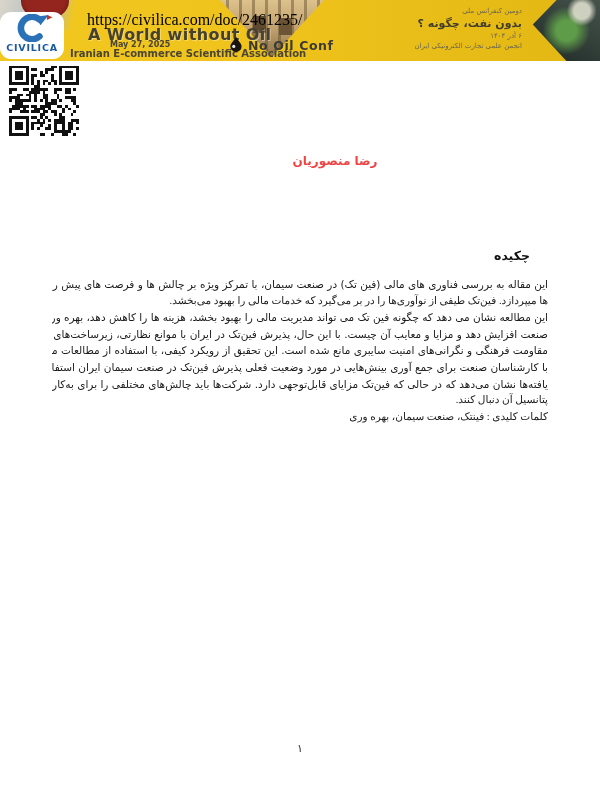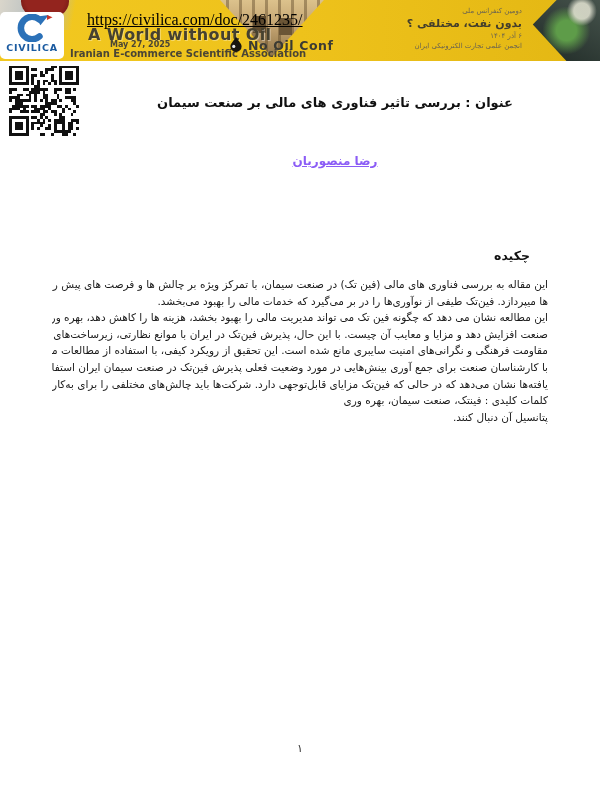--- a/index.html
+++ b/index.html
@@ -11,21 +11,21 @@
   
   .banner { position:absolute; left:0; top:0; width:600px; height:61px;
     background:linear-gradient(90deg,#F2C820 0%, #EEC21B 50%, #E3B713 100%); overflow:hidden; }
 
   .left-photo { position:absolute; left:0; top:0; width:88px; height:30px;
     background:linear-gradient(100deg,#DAD6CB 0%, #AEb9BE 52%, rgba(238,194,27,0) 82%); }
   .red-arc { position:absolute; left:21px; top:-17px; width:48px; height:37px; border-radius:50%;
     background:radial-gradient(circle at 50% 40%, #93241E 0 60%, #5F120E 100%); }
 
   .logo-box { position:absolute; left:0; top:12px; width:64px; height:47px; background:#fff;
-    border-radius:5px; text-align:center; padding-top:2px; z-index:3; }
+    border-radius:11px; text-align:center; padding-top:2px; z-index:3; }
   .logo-mark { width:44px; height:28px; display:block; margin:0 auto; }
   .logo-text { font-size:9.5px; font-weight:bold; color:#1A5AA0; letter-spacing:0.8px;
     line-height:12px; font-family:"DejaVu Sans", sans-serif; }
 
   .en-block { position:absolute; left:70px; top:25px; color:#4A4535; z-index:2; }
   .en-title { position:absolute; left:18px; top:0; width:240px; font-size:16px; font-weight:bold;
     letter-spacing:0.4px; color:#46412F; text-shadow:1px 1px 0 rgba(255,255,255,0.35); white-space:nowrap; }
   .en-date { position:absolute; left:40px; top:15px; font-size:8px; font-weight:bold; white-space:nowrap; }
   .en-assoc { position:absolute; left:0; top:23px; font-size:10px; font-weight:bold; white-space:nowrap; }
 
@@ -48,42 +48,42 @@
   .fa-assoc { font-size:7px; color:#6B6450; line-height:10px;margin-left:38px; }
 
   .right-photo { position:absolute; right:0; top:0; width:70px; height:61px;
     clip-path:polygon(38% 0, 100% 0, 100% 100%, 52% 100%, 4% 40%);
     background:
       radial-gradient(circle at 74% 18%, rgba(221,222,205,0.9) 0 8px, rgba(0,0,0,0) 15px),
       radial-gradient(circle at 52% 50%, #5E9C49 0 10px, rgba(0,0,0,0) 24px),
       linear-gradient(210deg,#46534C 0%, #1E2925 100%); }
 
   .url-overlay { position:absolute; left:87px; top:11px; font-family:"Liberation Serif","DejaVu Serif",serif;
-    font-size:16px; color:#000; z-index:4; white-space:nowrap;text-decoration:underline; }
+    font-size:16px; color:#000; z-index:4; white-space:nowrap; }
 
   
   .qr { position:absolute; left:9px; top:65px; width:70px; height:71px; background:#fff; }
   .qr svg { width:100%; height:100%; display:block; }
 
   
   .doc-title { position:absolute; left:70px; right:0; top:95px; direction:rtl; text-align:center;
     font-size:13px; font-weight:bold; color:#111; }
 
   .authors { position:absolute; left:70px; right:0; top:148px; direction:rtl; text-align:center;
-    font-size:12px; font-weight:bold; color:#8b5cf6;text-decoration:underline; }
+    font-size:12px; font-weight:bold; color:#ef4444; }
   .author-line { line-height:26px; }
 
   .abstract-heading { position:absolute; right:70px; top:248px; direction:rtl;
     font-size:12.5px; font-weight:bold; color:#111;margin-left:40px; }
 
   .abstract { position:absolute; left:52px; top:276px; width:496px; direction:rtl;
     font-size:10.5px; color:#1A1A1A; overflow:hidden; }
   .abs-line { line-height:16.6px; white-space:nowrap; overflow:hidden;
     text-align:justify; text-align-last:justify; text-justify:inter-word; }
-  .abs-line.al-start { text-align-last:right; }
+  .abs-line.al-start { text-align-last:right;font-family:Liberation Serif, serif; }
 
   .page-num { position:absolute; left:0; right:0; top:742px; text-align:center;
     font-size:11px; color:#333; }
 </style>
 </head>
 <body>
 
 <div class="page">
 
   <div class="banner">
@@ -101,21 +101,21 @@
     <span class="droplet">
       <svg viewBox="0 0 20 20">
         <path d="M10 1 C13 7 17 9 17 13 a7 7 0 0 1 -14 0 C3 9 7 7 10 1 Z" fill="#181510"></path>
         <circle cx="7.2" cy="13" r="2" fill="#fff" opacity="0.9"></circle>
       </svg>
     </span>
     <div class="no-oil">No Oil Conf</div>
 
     <div class="fa-block">
       <div class="fa-kicker">دومین کنفرانس ملی</div>
-      <div class="fa-title">بدون نفت، مختلفی ؟</div>
+      <div class="fa-title">بدون نفت، چگونه ؟</div>
       <div class="fa-date">۶ آذر ۱۴۰۴</div>
       <div class="fa-assoc">انجمن علمی تجارت الکترونیکی ایران</div>
     </div>
 
     <div class="right-photo"></div>
 
     <div class="logo-box">
       <svg class="logo-mark" viewBox="0 0 44 30">
         <path d="M30 6 A12 12 0 1 0 30 24" fill="none" stroke="#2B71B8" stroke-width="7" stroke-linecap="round"></path>
         <path d="M26 3 L40 1 L31 12 Z" fill="#2B71B8"></path>
@@ -142,21 +142,20 @@
       </g>
       <g fill="#111">
         <rect x="2" y="2" width="3" height="3"></rect>
           <rect x="20" y="2" width="3" height="3"></rect>
           <rect x="2" y="20" width="3" height="3"></rect>
       </g>
       <path id="qr-modules" fill="#111" d="M15 0h1v1h-1zM16 0h1v1h-1zM8 1h1v1h-1zM9 1h1v1h-1zM13 1h1v1h-1zM14 1h1v1h-1zM15 1h1v1h-1zM11 2h1v1h-1zM13 2h1v1h-1zM8 3h1v1h-1zM9 3h1v1h-1zM11 3h1v1h-1zM12 3h1v1h-1zM15 3h1v1h-1zM8 4h1v1h-1zM15 4h1v1h-1zM8 5h1v1h-1zM10 5h1v1h-1zM12 5h1v1h-1zM13 5h1v1h-1zM15 5h1v1h-1zM16 5h1v1h-1zM8 6h1v1h-1zM10 6h1v1h-1zM12 6h1v1h-1zM14 6h1v1h-1zM16 6h1v1h-1zM9 7h1v1h-1zM10 7h1v1h-1zM0 8h1v1h-1zM1 8h1v1h-1zM2 8h1v1h-1zM5 8h1v1h-1zM6 8h1v1h-1zM8 8h1v1h-1zM9 8h1v1h-1zM10 8h1v1h-1zM11 8h1v1h-1zM12 8h1v1h-1zM13 8h1v1h-1zM16 8h1v1h-1zM17 8h1v1h-1zM18 8h1v1h-1zM20 8h1v1h-1zM21 8h1v1h-1zM23 8h1v1h-1zM0 9h1v1h-1zM7 9h1v1h-1zM8 9h1v1h-1zM9 9h1v1h-1zM10 9h1v1h-1zM12 9h1v1h-1zM16 9h1v1h-1zM20 9h1v1h-1zM21 9h1v1h-1zM3 10h1v1h-1zM4 10h1v1h-1zM6 10h1v1h-1zM7 10h1v1h-1zM9 10h1v1h-1zM12 10h1v1h-1zM13 10h1v1h-1zM17 10h1v1h-1zM0 11h1v1h-1zM1 11h1v1h-1zM2 11h1v1h-1zM3 11h1v1h-1zM7 11h1v1h-1zM9 11h1v1h-1zM12 11h1v1h-1zM13 11h1v1h-1zM17 11h1v1h-1zM20 11h1v1h-1zM21 11h1v1h-1zM22 11h1v1h-1zM23 11h1v1h-1zM0 12h1v1h-1zM2 12h1v1h-1zM3 12h1v1h-1zM4 12h1v1h-1zM5 12h1v1h-1zM6 12h1v1h-1zM7 12h1v1h-1zM9 12h1v1h-1zM11 12h1v1h-1zM13 12h1v1h-1zM15 12h1v1h-1zM16 12h1v1h-1zM18 12h1v1h-1zM22 12h1v1h-1zM23 12h1v1h-1zM2 13h1v1h-1zM3 13h1v1h-1zM4 13h1v1h-1zM13 13h1v1h-1zM14 13h1v1h-1zM15 13h1v1h-1zM16 13h1v1h-1zM23 13h1v1h-1zM1 14h1v1h-1zM2 14h1v1h-1zM3 14h1v1h-1zM4 14h1v1h-1zM5 14h1v1h-1zM6 14h1v1h-1zM8 14h1v1h-1zM9 14h1v1h-1zM11 14h1v1h-1zM12 14h1v1h-1zM13 14h1v1h-1zM14 14h1v1h-1zM17 14h1v1h-1zM18 14h1v1h-1zM20 14h1v1h-1zM24 14h1v1h-1zM0 15h1v1h-1zM1 15h1v1h-1zM2 15h1v1h-1zM3 15h1v1h-1zM5 15h1v1h-1zM9 15h1v1h-1zM10 15h1v1h-1zM11 15h1v1h-1zM12 15h1v1h-1zM14 15h1v1h-1zM19 15h1v1h-1zM21 15h1v1h-1zM0 16h1v1h-1zM4 16h1v1h-1zM5 16h1v1h-1zM6 16h1v1h-1zM8 16h1v1h-1zM9 16h1v1h-1zM10 16h1v1h-1zM12 16h1v1h-1zM13 16h1v1h-1zM15 16h1v1h-1zM16 16h1v1h-1zM19 16h1v1h-1zM23 16h1v1h-1zM11 17h1v1h-1zM12 17h1v1h-1zM16 17h1v1h-1zM18 17h1v1h-1zM22 17h1v1h-1zM8 18h1v1h-1zM9 18h1v1h-1zM11 18h1v1h-1zM13 18h1v1h-1zM18 18h1v1h-1zM19 18h1v1h-1zM10 19h1v1h-1zM12 19h1v1h-1zM14 19h1v1h-1zM16 19h1v1h-1zM17 19h1v1h-1zM18 19h1v1h-1zM19 19h1v1h-1zM22 19h1v1h-1zM23 19h1v1h-1zM24 19h1v1h-1zM8 20h1v1h-1zM9 20h1v1h-1zM10 20h1v1h-1zM11 20h1v1h-1zM12 20h1v1h-1zM16 20h1v1h-1zM17 20h1v1h-1zM18 20h1v1h-1zM19 20h1v1h-1zM21 20h1v1h-1zM22 20h1v1h-1zM24 20h1v1h-1zM8 21h1v1h-1zM11 21h1v1h-1zM14 21h1v1h-1zM16 21h1v1h-1zM19 21h1v1h-1zM21 21h1v1h-1zM22 21h1v1h-1zM8 22h1v1h-1zM10 22h1v1h-1zM13 22h1v1h-1zM14 22h1v1h-1zM16 22h1v1h-1zM19 22h1v1h-1zM21 22h1v1h-1zM22 22h1v1h-1zM24 22h1v1h-1zM16 23h1v1h-1zM17 23h1v1h-1zM18 23h1v1h-1zM19 23h1v1h-1zM20 23h1v1h-1zM21 23h1v1h-1zM11 24h1v1h-1zM12 24h1v1h-1zM15 24h1v1h-1zM19 24h1v1h-1zM20 24h1v1h-1zM23 24h1v1h-1z"></path>
     </svg>
   </div>
 
-  <div class="doc-title">عنوان : بررسی تاثیر فناوری های مالی بر صنعت سیمان</div>
 
   <div class="authors">
     <div class="author-line">رضا منصوریان</div>
   </div>
 
   <div class="abstract-heading">چکیده</div>
   <div class="abstract">
 
       <div class="abs-line al-justify">این مقاله به بررسی فناوری های مالی (فین تک) در صنعت سیمان، با تمرکز ویژه بر چالش ها و فرصت های پیش روی شرکت</div>
 
@@ -165,19 +164,19 @@
       <div class="abs-line al-justify">این مطالعه نشان می دهد که چگونه فین تک می تواند مدیریت مالی را بهبود بخشد، هزینه ها را کاهش دهد، بهره وری را در</div>
 
       <div class="abs-line al-justify">صنعت افزایش دهد و مزایا و معایب آن چیست. با این حال، پذیرش فین‌تک در ایران با موانع نظارتی، زیرساخت‌های محدود،</div>
 
       <div class="abs-line al-justify">مقاومت فرهنگی و نگرانی‌های امنیت سایبری مانع شده است. این تحقیق از رویکرد کیفی، با استفاده از مطالعات موردی و مصاحبه</div>
 
       <div class="abs-line al-justify">با کارشناسان صنعت برای جمع آوری بینش‌هایی در مورد وضعیت فعلی پذیرش فین‌تک در صنعت سیمان ایران استفاده می کند.</div>
 
       <div class="abs-line al-justify">یافته‌ها نشان می‌دهد که در حالی که فین‌تک مزایای قابل‌توجهی دارد. شرکت‌ها باید چالش‌های مختلفی را برای به‌کارگیری کامل</div>
 
+      <div class="abs-line al-start">پتانسیل آن دنبال کنند.</div>
+
       <div class="abs-line al-start">کلمات کلیدی : فینتک، صنعت سیمان، بهره وری</div>
-
-      <div class="abs-line al-start">پتانسیل آن دنبال کنند.</div>
     </div>
 
   <div class="page-num">۱</div>
 </div>
 
 </body></html>

